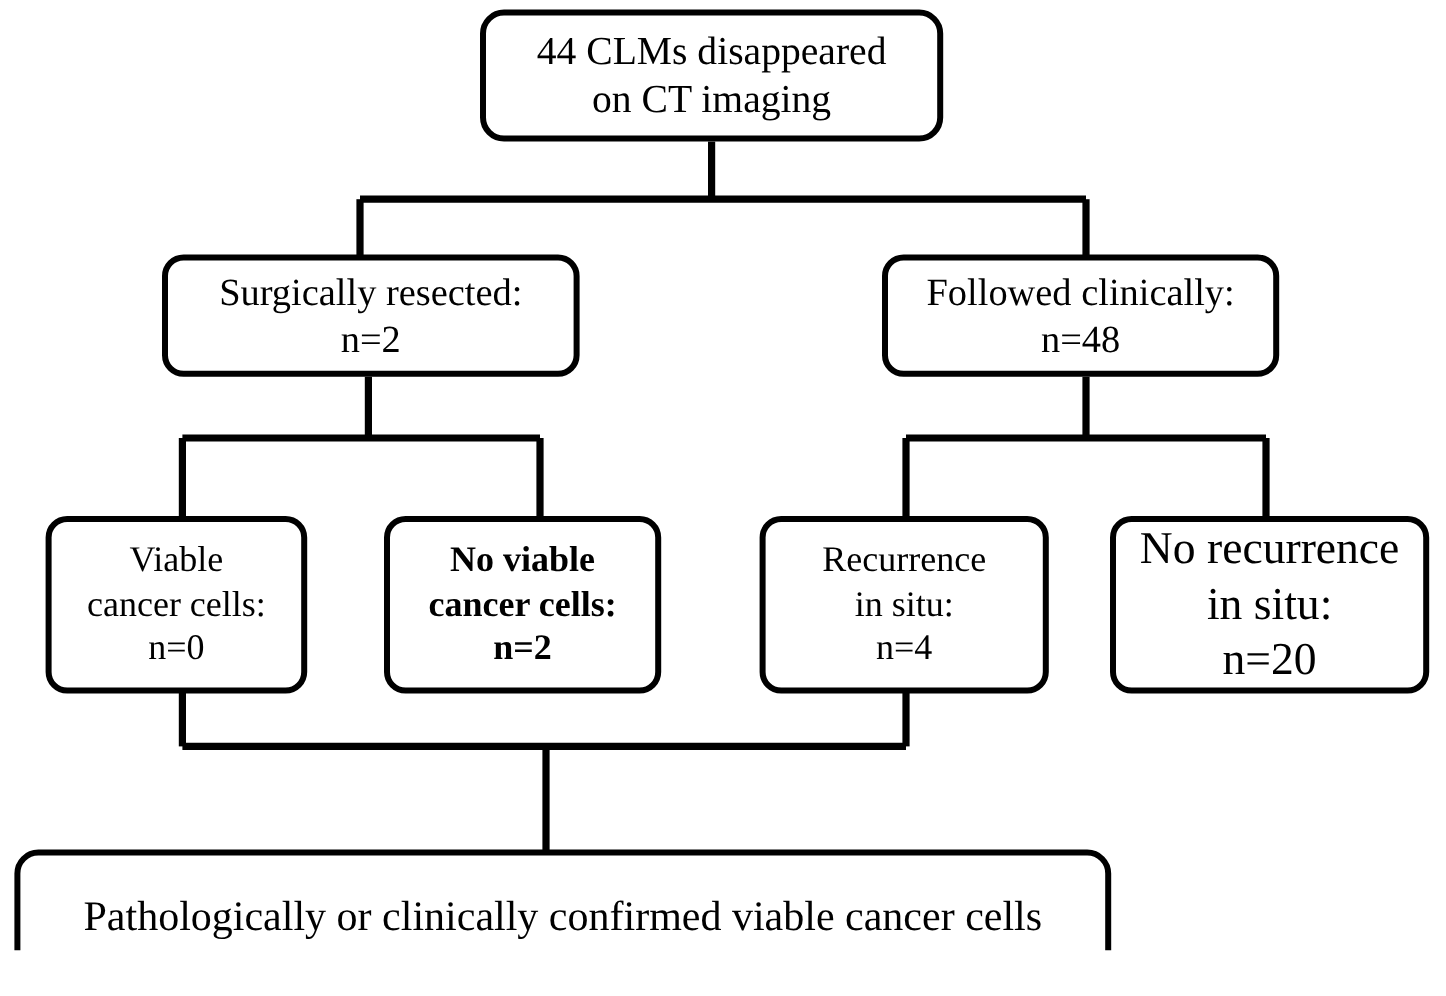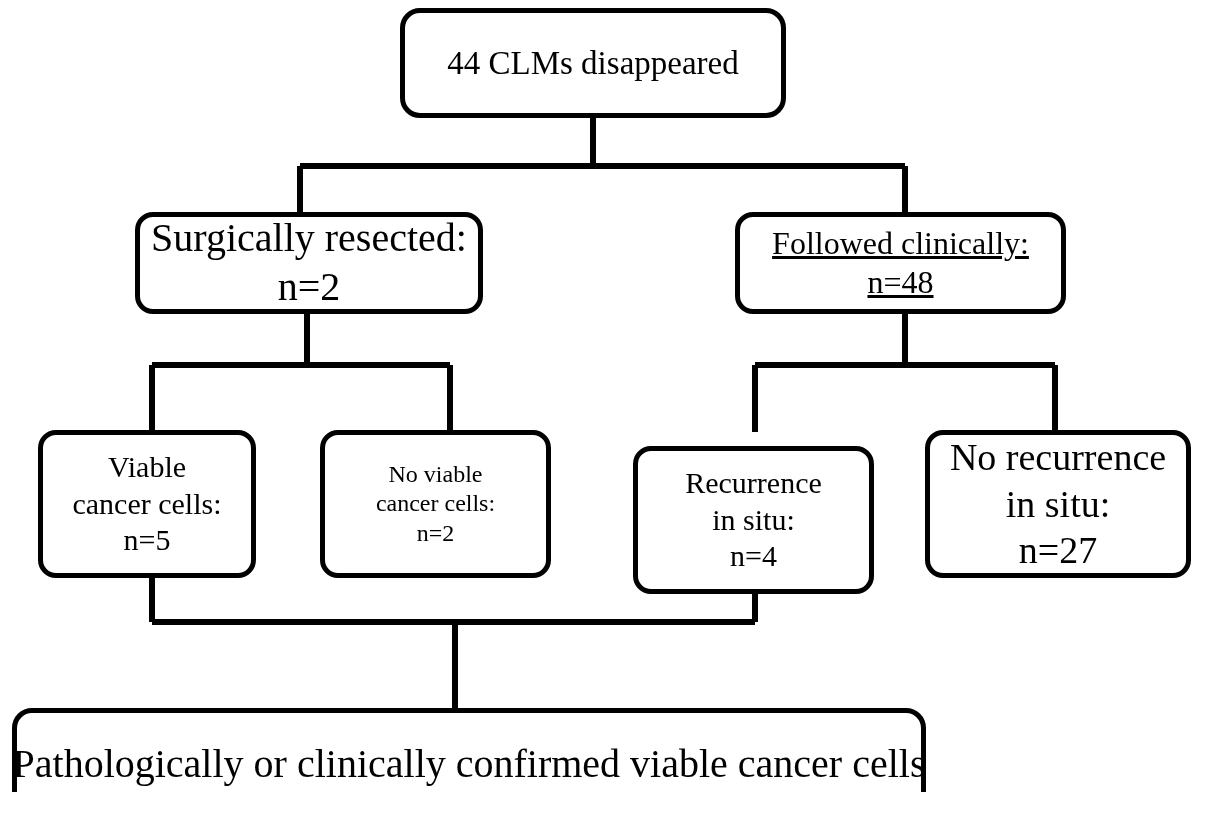--- a/index.html
+++ b/index.html
@@ -52,66 +52,66 @@
     height: 110px;
     font-size: 33px;
     border-radius: 20px;
   }
   
   #node-resected {
     left: 135px;
     top: 212px;
     width: 348px;
     height: 102px;
-    font-size: 40px;
+    font-size: 32px;
   }
   #node-followed {
     left: 735px;
     top: 212px;
     width: 331px;
     height: 102px;
     font-size: 32px;
-    text-decoration: underline;
   }
   
   #node-viable {
     left: 38px;
     top: 430px;
     width: 218px;
     height: 148px;
     font-size: 30px;
   }
   #node-noviable {
     left: 320px;
     top: 430px;
     width: 231px;
     height: 148px;
-    font-size: 24px;
+    font-size: 30px;
+    font-weight: bold;
   }
   #node-recurrence {
     left: 633px;
-    top: 446px;
+    top: 430px;
     width: 241px;
     height: 148px;
     font-size: 30px;
   }
   #node-norecurrence {
     left: 925px;
     top: 430px;
     width: 266px;
     height: 148px;
     font-size: 38px;
   }
   
   #node-confirmed {
     left: 12px;
     top: 708px;
     width: 914px;
     height: 112px;
-    font-size: 40px;
+    font-size: 35px;
     border-radius: 20px;
   }
 </style>
 </head>
 <body>
 
 <div id="canvas">
 
   <svg id="connectors" viewBox="0 0 1205 830" xmlns="http://www.w3.org/2000/svg">
     <g stroke="#000000" stroke-width="6" fill="none" stroke-linecap="butt">
@@ -133,53 +133,54 @@
 
       <path d="M 152 576 L 152 622"></path>
       <path d="M 755 576 L 755 622"></path>
       <path d="M 152 622 L 755 622"></path>
       <path d="M 455 622 L 455 710"></path>
     </g>
   </svg>
 
   <div class="node" id="node-root">
     <span class="line">44 CLMs disappeared</span>
+    <span class="line">on CT imaging</span>
   </div>
 
   <div class="node" id="node-resected">
     <span class="line">Surgically resected:</span>
     <span class="line">n=2</span>
   </div>
 
   <div class="node" id="node-followed">
     <span class="line">Followed clinically:</span>
     <span class="line">n=48</span>
   </div>
 
   <div class="node" id="node-viable">
     <span class="line">Viable</span>
     <span class="line">cancer cells:</span>
-    <span class="line">n=5</span>
+    <span class="line">n=0</span>
   </div>
 
   <div class="node" id="node-noviable">
     <span class="line">No viable</span>
     <span class="line">cancer cells:</span>
     <span class="line">n=2</span>
   </div>
 
   <div class="node" id="node-recurrence">
     <span class="line">Recurrence</span>
     <span class="line">in situ:</span>
     <span class="line">n=4</span>
   </div>
 
   <div class="node" id="node-norecurrence">
     <span class="line">No recurrence</span>
     <span class="line">in situ:</span>
-    <span class="line">n=27</span>
+    <span class="line">n=20</span>
   </div>
 
   <div class="node" id="node-confirmed">
     <span class="line">Pathologically or clinically confirmed viable cancer cells</span>
   </div>
 
 </div>
 
 </body></html>

